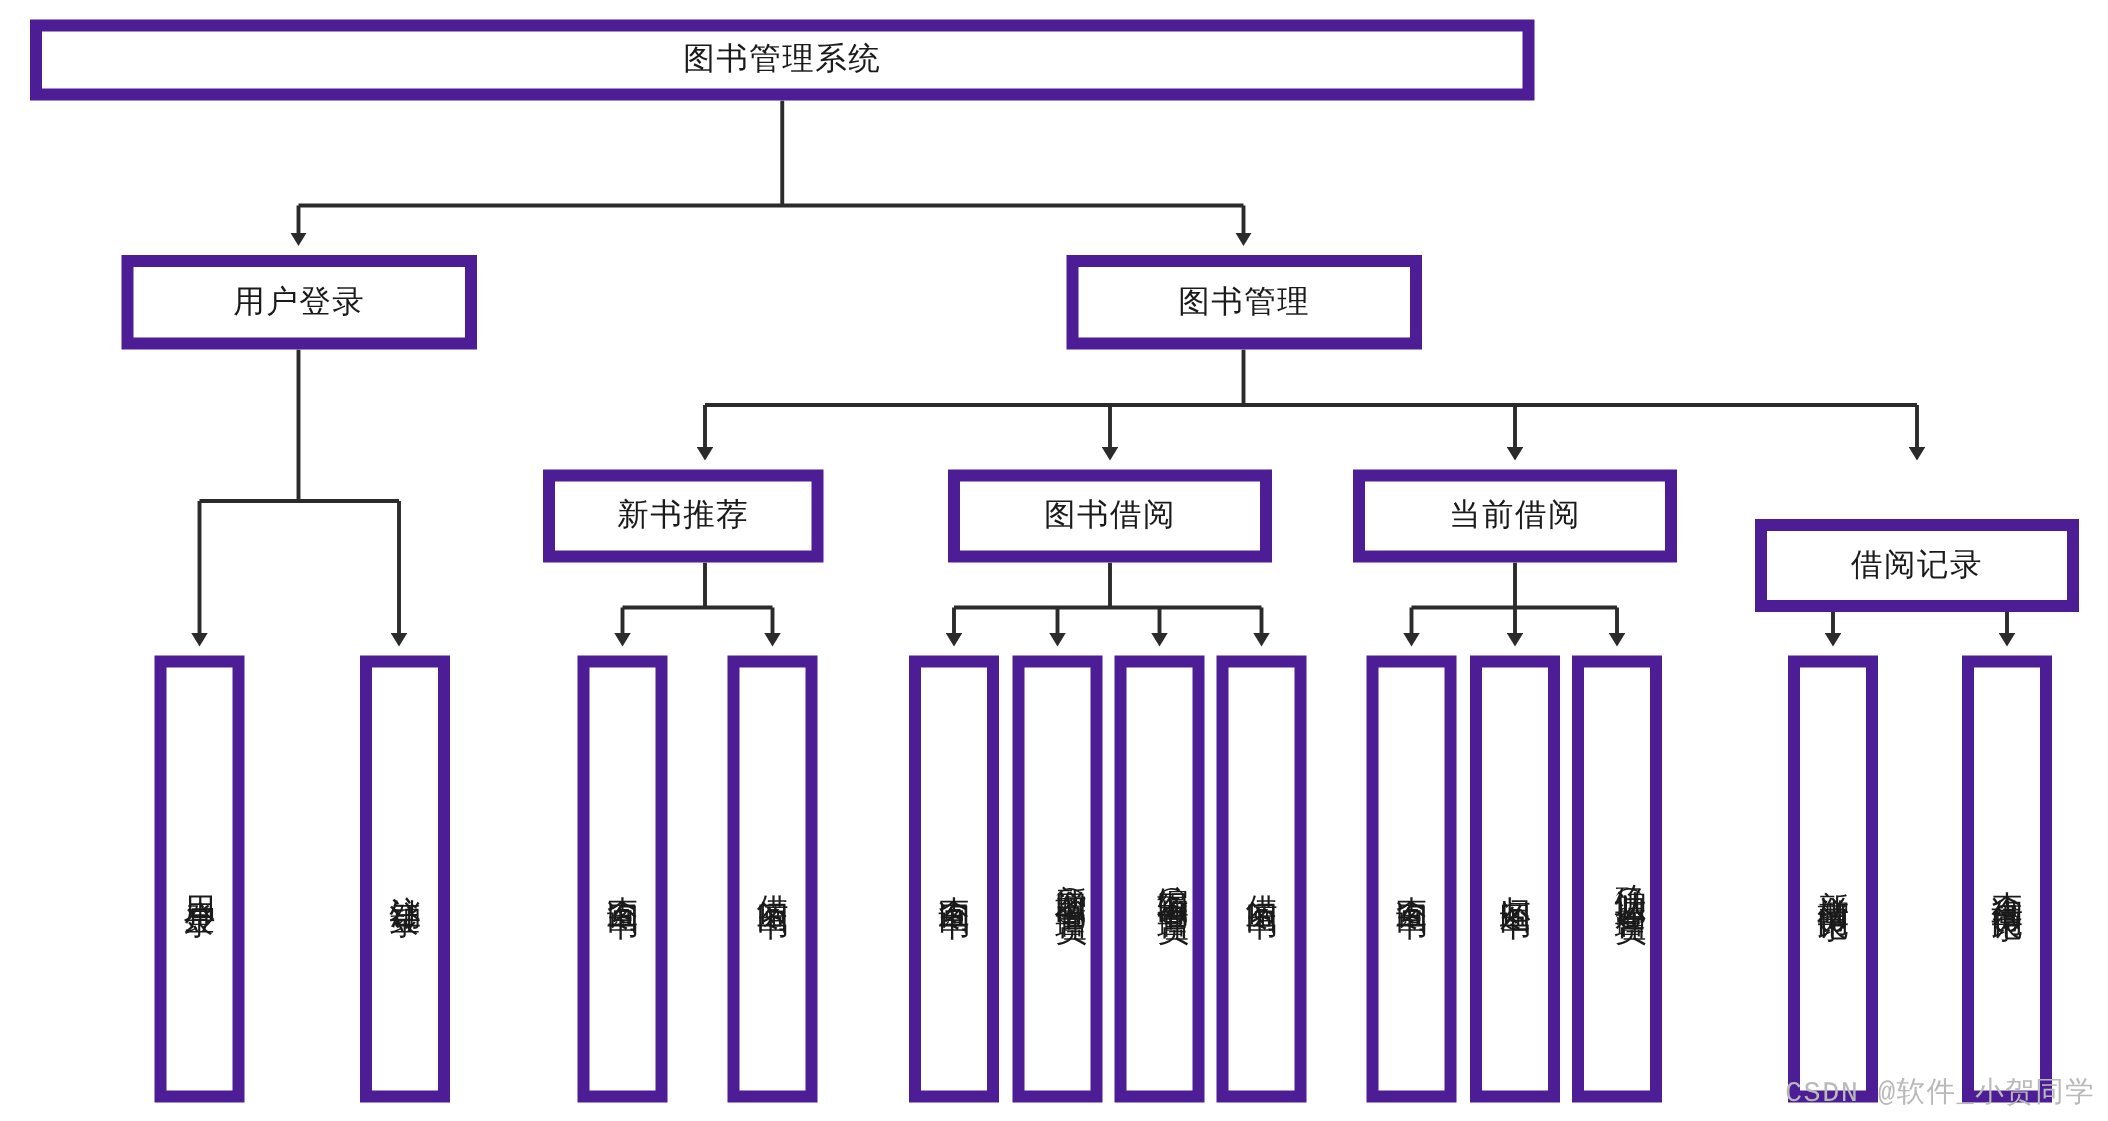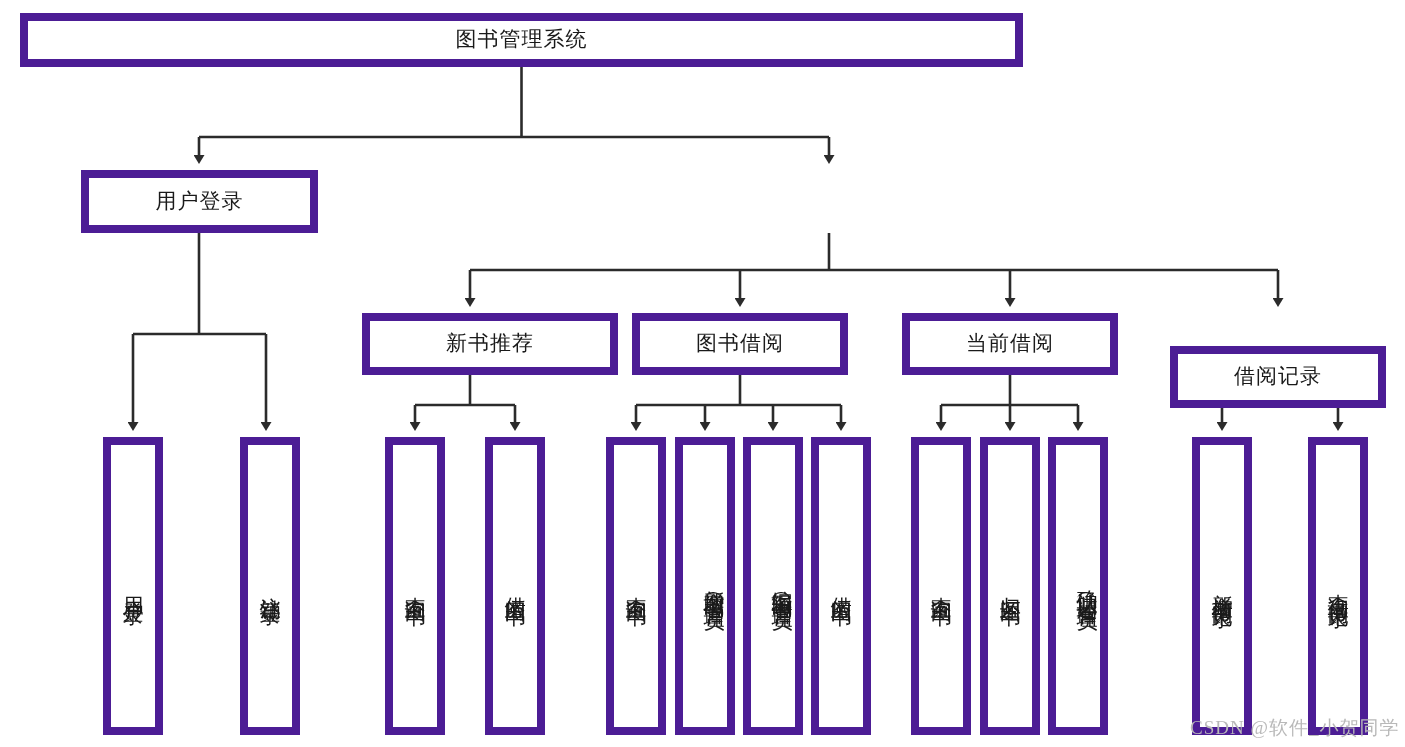--- a/index.html
+++ b/index.html
@@ -57,21 +57,21 @@
   .node-vertical.center-v {
     align-items: center;
   }
   .watermark {
     position: absolute;
     font-size: 19px;
     color: #b9b9b9;
     letter-spacing: 1px;
     white-space: nowrap;
     z-index: 5;
-    font-family: Liberation Serif, serif;
+    font-family: Liberation Mono, monospace;
   }
 </style>
 </head>
 <body>
 
 <div id="diagram-root">
 
   <svg id="edge-layer" viewBox="0 0 1405 747" width="1405" height="747" xmlns="http://www.w3.org/2000/svg">
     <defs>
       <marker id="arrow" markerWidth="9" markerHeight="11" refX="1" refY="5.5" orient="auto" markerUnits="userSpaceOnUse">
@@ -122,22 +122,25 @@
     </g>
   </svg>
 
   <div class="node node-horizontal" style="left:20px; top:13px; width:1003px; height:54px;">
     <span>图书管理系统</span>
   </div>
 
   <div class="node node-horizontal" style="left:81px; top:170px; width:237px; height:63px;">
     <span>用户登录</span>
   </div>
+  <div class="node node-horizontal" style="left:711px; top:170px; width:237px; height:63px;">
+    <span>图书管理</span>
+  </div>
 
-  <div class="node node-horizontal" style="left:362px; top:313px; width:256px; height:62px;">
+  <div class="node node-horizontal" style="left:362px; top:313px; width:187px; height:62px;">
     <span>新书推荐</span>
   </div>
   <div class="node node-horizontal" style="left:632px; top:313px; width:216px; height:62px;">
     <span>图书借阅</span>
   </div>
   <div class="node node-horizontal" style="left:902px; top:313px; width:216px; height:62px;">
     <span>当前借阅</span>
   </div>
   <div class="node node-horizontal" style="left:1170px; top:313px; width:216px; height:62px;margin-top:33px;">
     <span>借阅记录</span>

